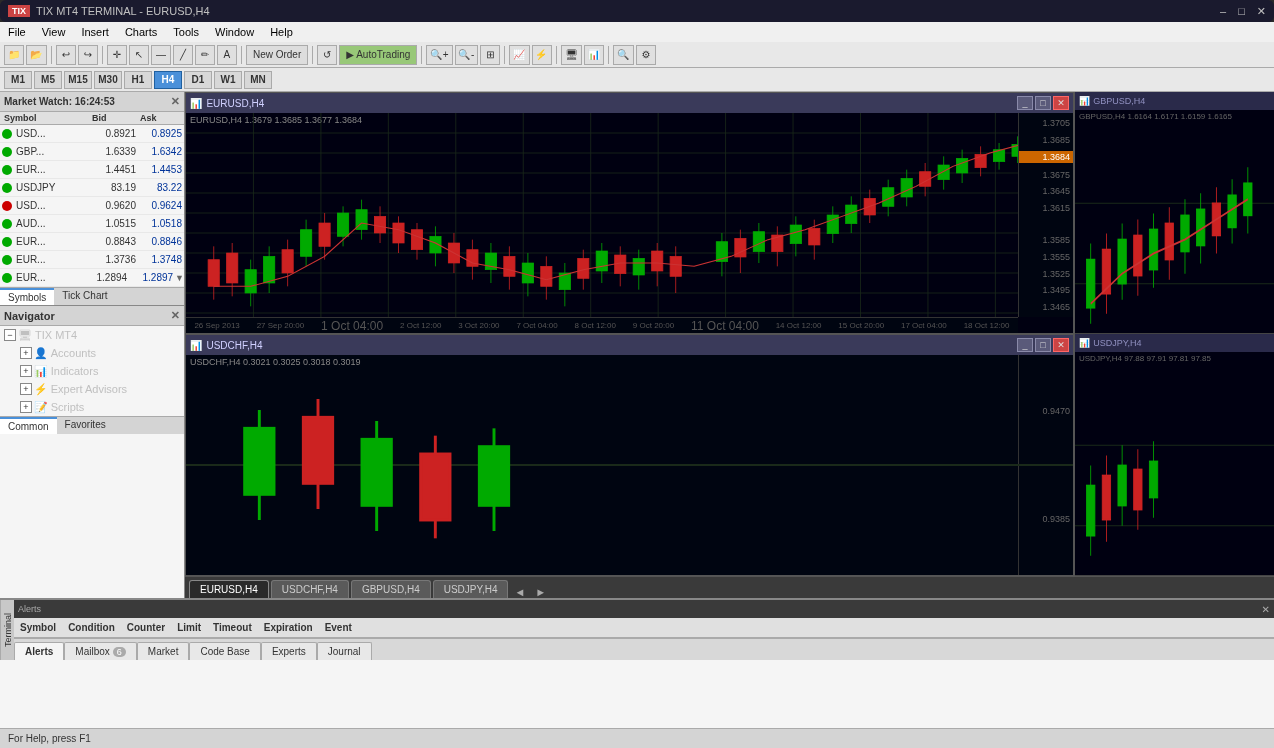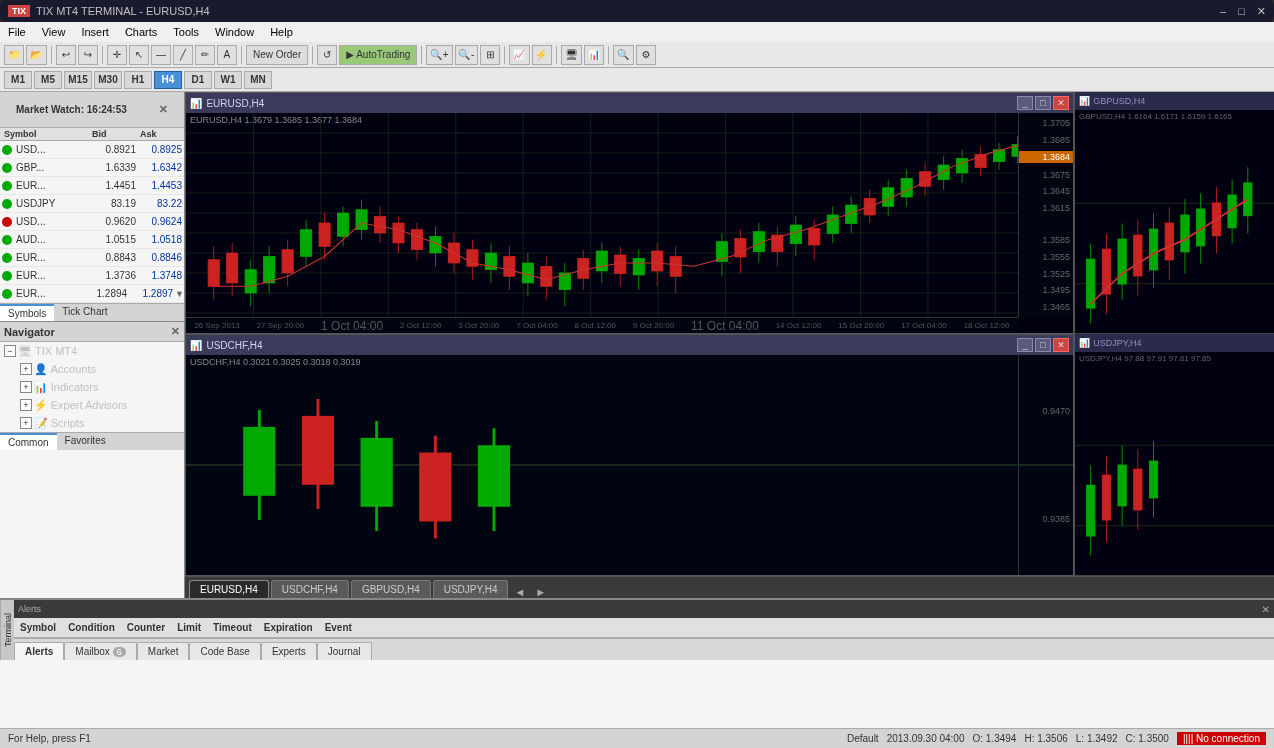--- a/index.html
+++ b/index.html
@@ -23,21 +23,21 @@
     .tf-btn.active { background: #4a90d9; color: white; border-color: #2060a0; }
 
     
     #main { display: flex; height: calc(748px - 22px - 20px - 26px - 24px - 22px - 20px); }
 
     
     #left-panel { width: 185px; display: flex; flex-direction: column; background: #f5f5f5; border-right: 1px solid #888; }
 
     
     #market-watch { flex: 0 0 auto; border-bottom: 1px solid #888; }
-    #mw-header { height: 36px; background: #d4d4d4; display: flex; align-items: center; justify-content: space-between; padding: 0 16px; font-size: 11px; font-weight: bold; color: #333; border-bottom: 1px solid #aaa; }
+    #mw-header { height: 20px; background: #d4d4d4; display: flex; align-items: center; justify-content: space-between; padding: 0 4px; font-size: 11px; font-weight: bold; color: #333; border-bottom: 1px solid #aaa; }
     #mw-cols { display: flex; background: #e0e0e0; border-bottom: 1px solid #aaa; }
     #mw-cols span { font-size: 10px; color: #333; font-weight: bold; padding: 1px 4px; }
     .mw-row { display: flex; align-items: center; height: 18px; border-bottom: 1px solid #e8e8e8; }
     .mw-dot { width: 10px; height: 10px; border-radius: 50%; margin: 0 2px; flex-shrink: 0; }
     .dot-green { background: #00aa00; }
     .dot-red { background: #cc0000; }
     .mw-sym { flex: 1; font-size: 10px; color: #333; padding-left: 2px; }
     .mw-bid { width: 48px; text-align: right; font-size: 10px; color: #333; }
     .mw-ask { width: 48px; text-align: right; font-size: 10px; color: #003399; padding-right: 2px; }
     #mw-tabs { display: flex; background: #d4d4d4; border-top: 1px solid #aaa; }
@@ -734,25 +734,13 @@
           <span class="alert-tab">Experts</span>
           <span class="alert-tab">Journal</span>
         </div>
       </div>
     </div>
   </div>
 </div>
 
 <div id="statusbar">
   <span>For Help, press F1</span>
-  <div class="status-right">
-    <span>Default</span>
-    <span>2013.09.30 04:00</span>
-    <span>O: 1.3494</span>
-    <span>H: 1.3506</span>
-    <span>L: 1.3492</span>
-    <span>C: 1.3500</span>
-    <span class="no-conn">
-      <span>||||</span>
-      <span>No connection</span>
-    </span>
-  </div>
 </div>
 
 </body></html>

